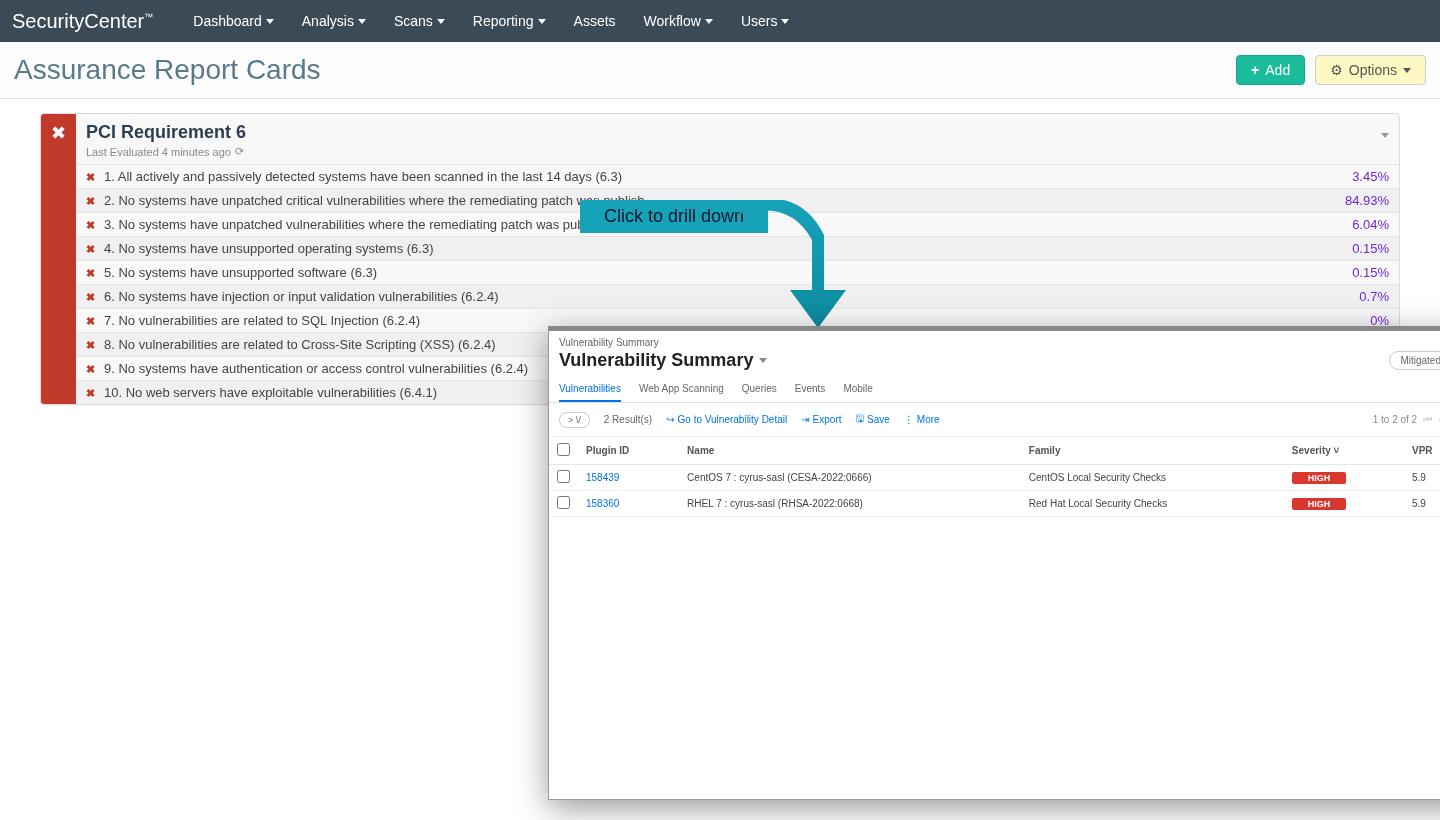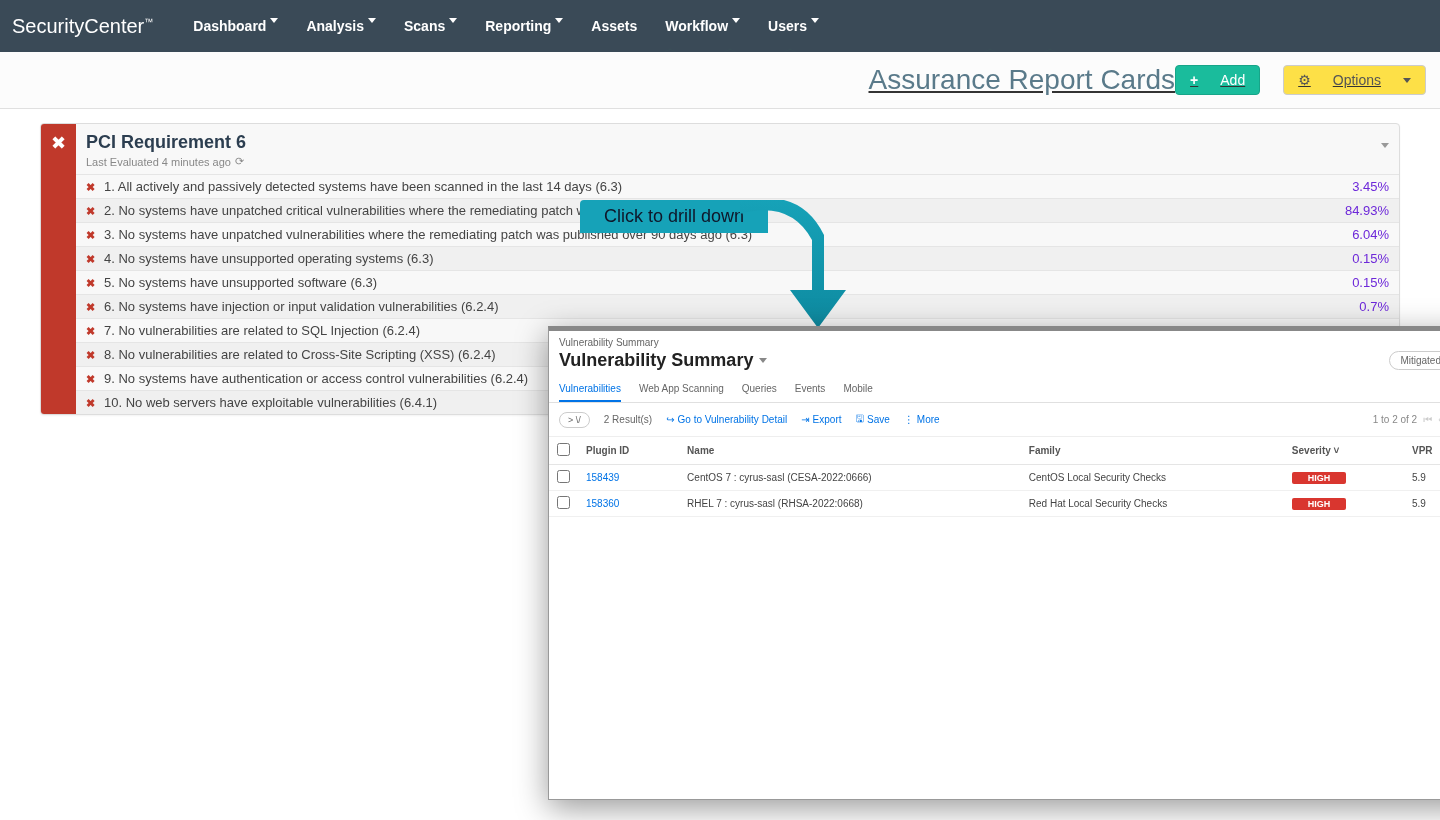--- a/index.html
+++ b/index.html
@@ -1,32 +1,32 @@
 <!DOCTYPE html>
 <html><head>
 <meta charset="utf-8">
 <style>
 * { margin: 0; padding: 0; box-sizing: border-box; }
 body { font-family: -apple-system, BlinkMacSystemFont, "Segoe UI", Arial, sans-serif; background: #fff; color: #333; font-size: 13px; width: 1440px; height: 820px; overflow: hidden; position: relative; }
 
 
-.topnav { background: #3a4a57; height: 52px; display: flex; align-items: center; padding: 0 12px; color: #fff; }
+.topnav { background: #3a4a57; height: 42px; display: flex; align-items: center; padding: 0 12px; color: #fff; }
 .brand { font-size: 20px; font-weight: 300; margin-right: 40px; }
 .brand sup { font-size: 9px; vertical-align: super; }
 .nav-items { display: flex; gap: 28px; }
-.nav-item { color: #fff; font-size: 14px; cursor: pointer; display: flex; align-items: flex-start; gap: 4px; font-weight: bold; }
+.nav-item { color: #fff; font-size: 14px; cursor: pointer; display: flex; align-items: center; gap: 4px; }
 .caret-down { width: 0; height: 0; border-left: 4px solid transparent; border-right: 4px solid transparent; border-top: 5px solid #fff; display: inline-block; }
 
 
-.page-header { display: flex; align-items: center; justify-content: flex-end; padding: 12px 14px; border-bottom: 1px solid #e0e0e0; background: #fcfcfc; position: relative; overflow: hidden; text-decoration: underline; }
+.page-header { display: flex; align-items: center; justify-content: space-between; padding: 12px 14px; border-bottom: 1px solid #e0e0e0; background: #fcfcfc; position: relative; overflow: hidden; }
 .page-title { font-size: 28px; font-weight: 300; color: #5a7a8a; }
 .header-actions { display: flex; gap: 10px; }
-.btn { padding: 6px 14px; border-radius: 4px; font-size: 14px; cursor: pointer; display: inline-flex; align-items: center; gap: 22px; border: 1px solid; }
+.btn { padding: 6px 14px; border-radius: 4px; font-size: 14px; cursor: pointer; display: inline-flex; align-items: center; gap: 6px; border: 1px solid; }
 .btn-add { background: #1abc9c; color: #fff; border-color: #17a589; }
-.btn-options { background: #fde047; color: #555; border-color: #ccc; margin-left: 13px; }
+.btn-options { background: #fef9c3; color: #555; border-color: #ccc; }
 .gear-icon::before { content: "⚙"; }
 .plus-icon::before { content: "+"; font-weight: bold; }
 .caret-sm { width: 0; height: 0; border-left: 4px solid transparent; border-right: 4px solid transparent; border-top: 5px solid currentColor; display: inline-block; }
 
 
 .card-container { padding: 14px 40px; }
 .card { border: 1px solid #ddd; border-radius: 4px; display: flex; background: #f8f8f8; box-shadow: 0 1px 2px rgba(0,0,0,0.05); }
 .card-status-bar { width: 35px; background: #c0392b; border-radius: 3px 0 0 3px; display: flex; align-items: flex-start; justify-content: center; padding-top: 8px; color: #fff; font-size: 18px; }
 .card-body { flex: 1; }
 .card-header { padding: 8px 10px 6px; position: relative; }

